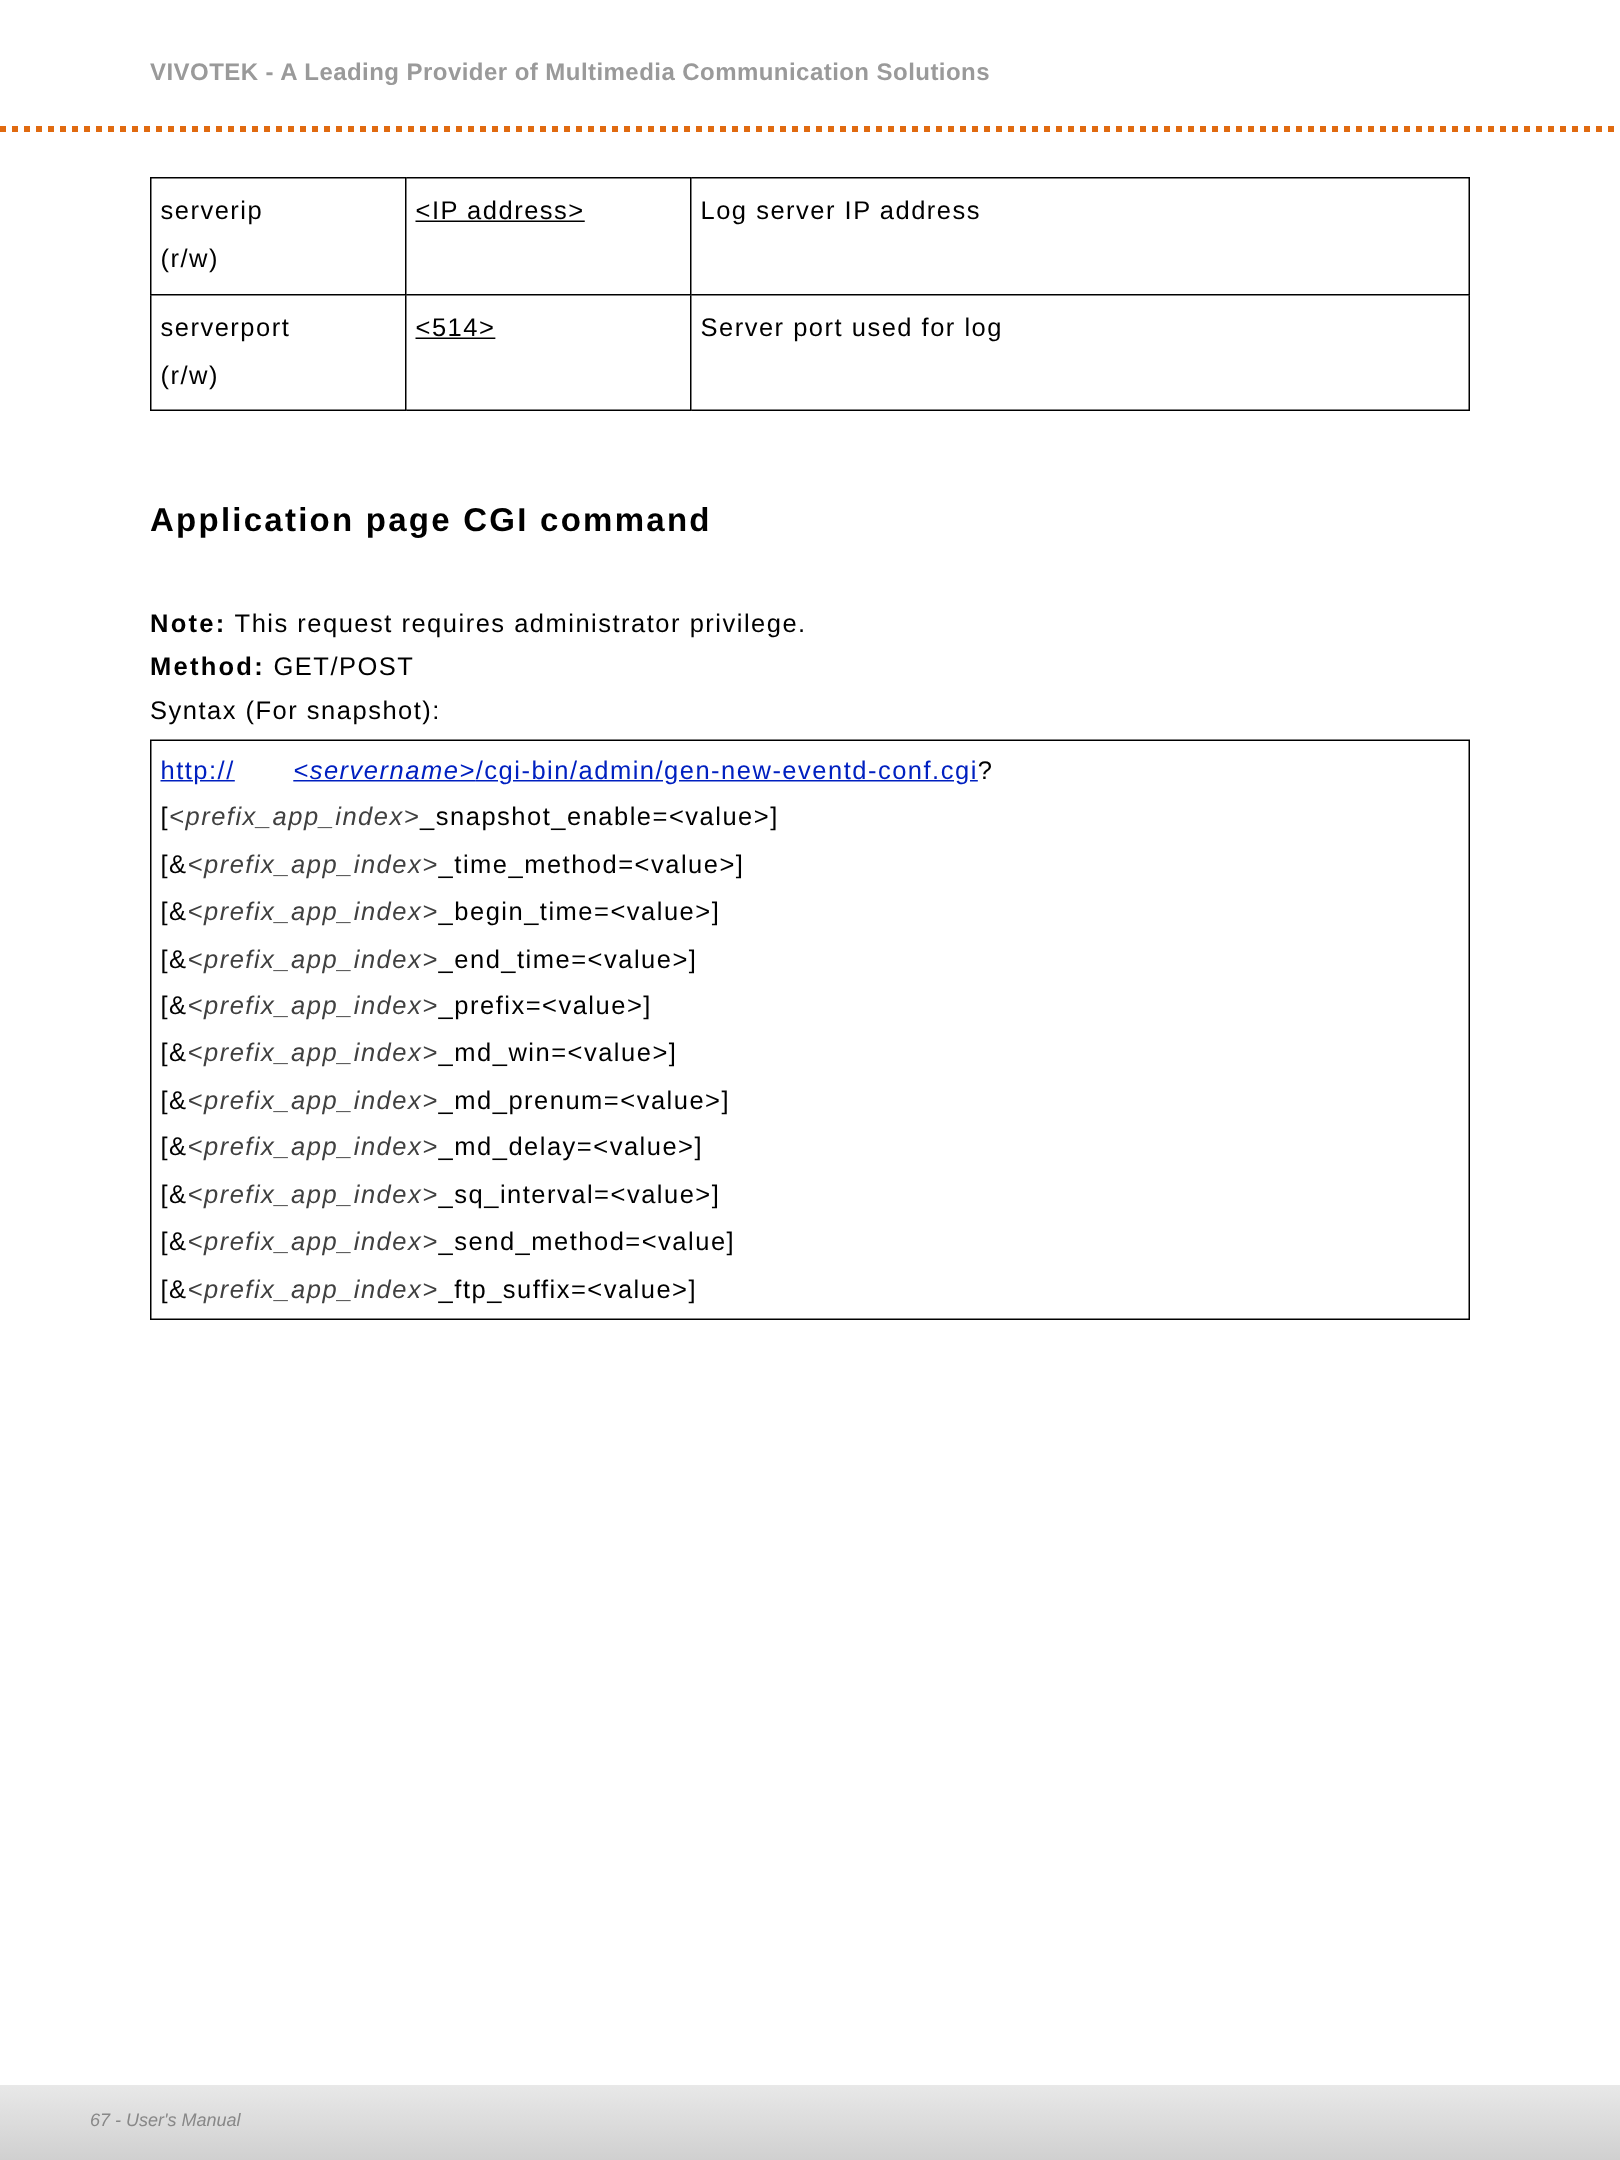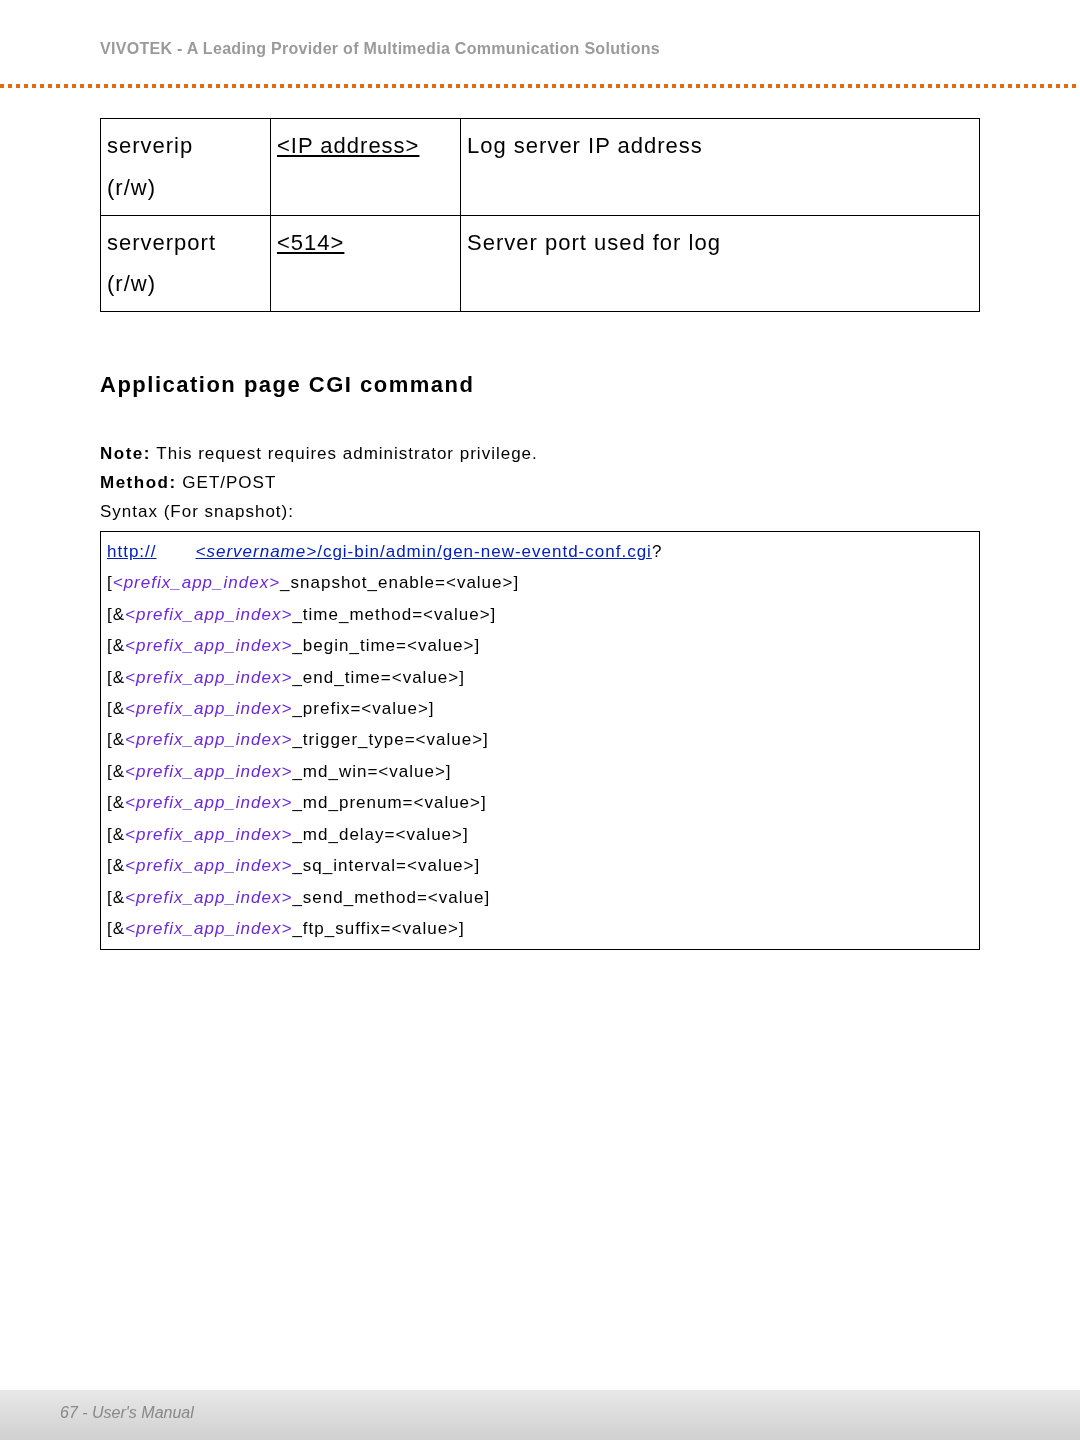--- a/index.html
+++ b/index.html
@@ -24,21 +24,21 @@
     height: 4px;
     width: 100%;
     background: repeating-linear-gradient(90deg, #e06a10 0 4px, transparent 4px 8px);
   }
   .content {
     padding: 30px 100px 0 100px;
   }
   table.param-table {
     width: 100%;
     border-collapse: collapse;
-    font-size: 22px;
+    font-size: 17px;
     color: #000;
     letter-spacing: 1px;
     margin-bottom: 60px;
   }
   table.param-table td {
     border: 1px solid #000;
     padding: 6px 6px;
     vertical-align: top;
     line-height: 1.9;
   }
@@ -72,37 +72,37 @@
     text-decoration: underline;
     font-style: italic;
     margin-left: 39px;
   }
   .syntax-box .link-np {
     color: #0020c0;
     text-decoration: underline;
     margin-top: 40px;
   }
   .syntax-box .varref {
-    color: #6d28d9;
+    color: #404040;
     font-style: italic;
     margin-top: 44px;
   }
   .footer {
     position: absolute;
     bottom: 0;
     left: 0;
     right: 0;
     height: 50px;
     background: linear-gradient(#e8e8e8, #d0d0d0);
     padding: 14px 0 0 60px;
   }
   .footer-text {
     color: #888;
     font-style: italic;
-    font-size: 16px;
+    font-size: 12px;
   }
 </style>
 </head>
 <body>
 
 <div class="header">
   <div class="header-title">VIVOTEK - A Leading Provider of Multimedia Communication Solutions</div>
 </div>
 <div class="header-line"></div>
 
@@ -142,21 +142,20 @@
   <div class="syntax-box">
     <div>
       <span class="link-np">http://</span><span class="link">&lt;servername&gt;</span><span class="link-np">/cgi-bin/admin/gen-new-eventd-conf.cgi</span><span>?</span>
     </div>
     <div id="syntax-lines">
         <div><span>[</span><span class="varref">&lt;prefix_app_index&gt;</span><span>_snapshot_enable=&lt;value&gt;]</span></div>
         <div><span>[&amp;</span><span class="varref">&lt;prefix_app_index&gt;</span><span>_time_method=&lt;value&gt;]</span></div>
         <div><span>[&amp;</span><span class="varref">&lt;prefix_app_index&gt;</span><span>_begin_time=&lt;value&gt;]</span></div>
         <div><span>[&amp;</span><span class="varref">&lt;prefix_app_index&gt;</span><span>_end_time=&lt;value&gt;]</span></div>
         <div><span>[&amp;</span><span class="varref">&lt;prefix_app_index&gt;</span><span>_prefix=&lt;value&gt;]</span></div>
-        <div><span>[&amp;</span><span class="varref">&lt;prefix_app_index&gt;</span><span>_trigger_type=&lt;value&gt;]</span></div>
         <div><span>[&amp;</span><span class="varref">&lt;prefix_app_index&gt;</span><span>_md_win=&lt;value&gt;]</span></div>
         <div><span>[&amp;</span><span class="varref">&lt;prefix_app_index&gt;</span><span>_md_prenum=&lt;value&gt;]</span></div>
         <div><span>[&amp;</span><span class="varref">&lt;prefix_app_index&gt;</span><span>_md_delay=&lt;value&gt;]</span></div>
         <div><span>[&amp;</span><span class="varref">&lt;prefix_app_index&gt;</span><span>_sq_interval=&lt;value&gt;]</span></div>
         <div><span>[&amp;</span><span class="varref">&lt;prefix_app_index&gt;</span><span>_send_method=&lt;value]</span></div>
         <div><span>[&amp;</span><span class="varref">&lt;prefix_app_index&gt;</span><span>_ftp_suffix=&lt;value&gt;]</span></div>
       </div>
   </div>
 
 </div>

